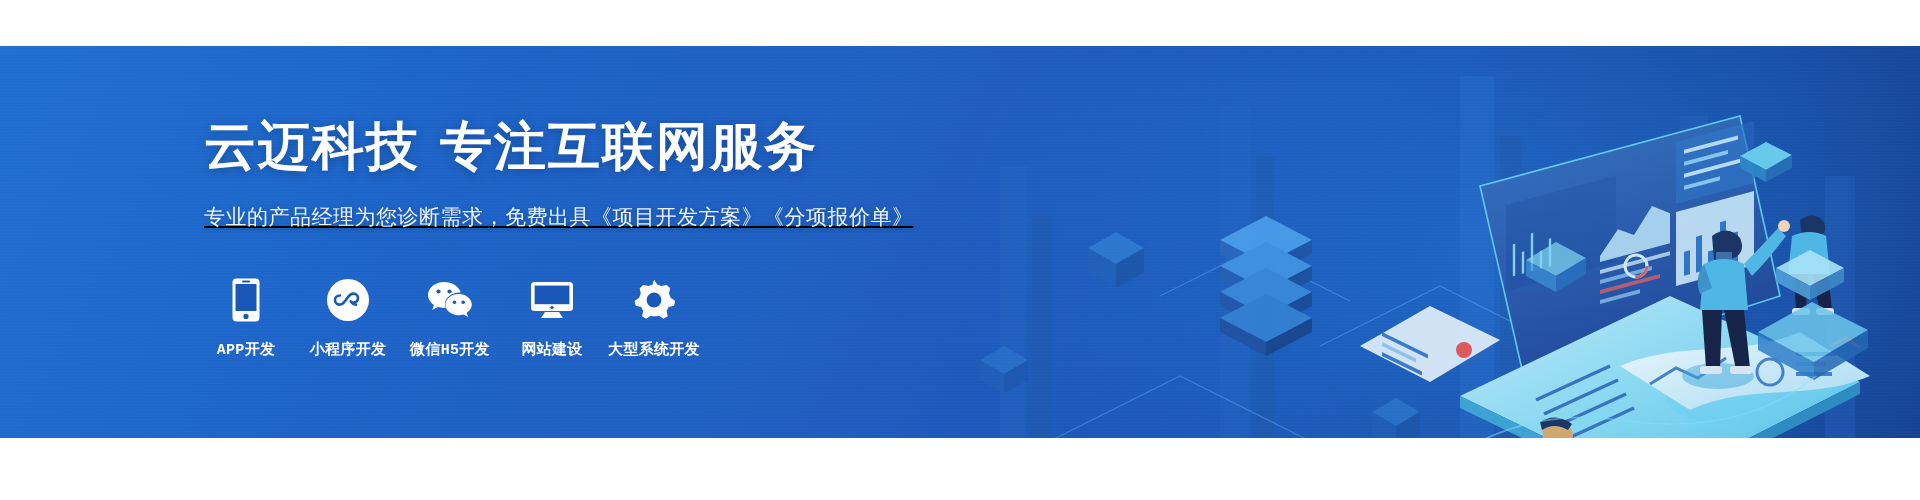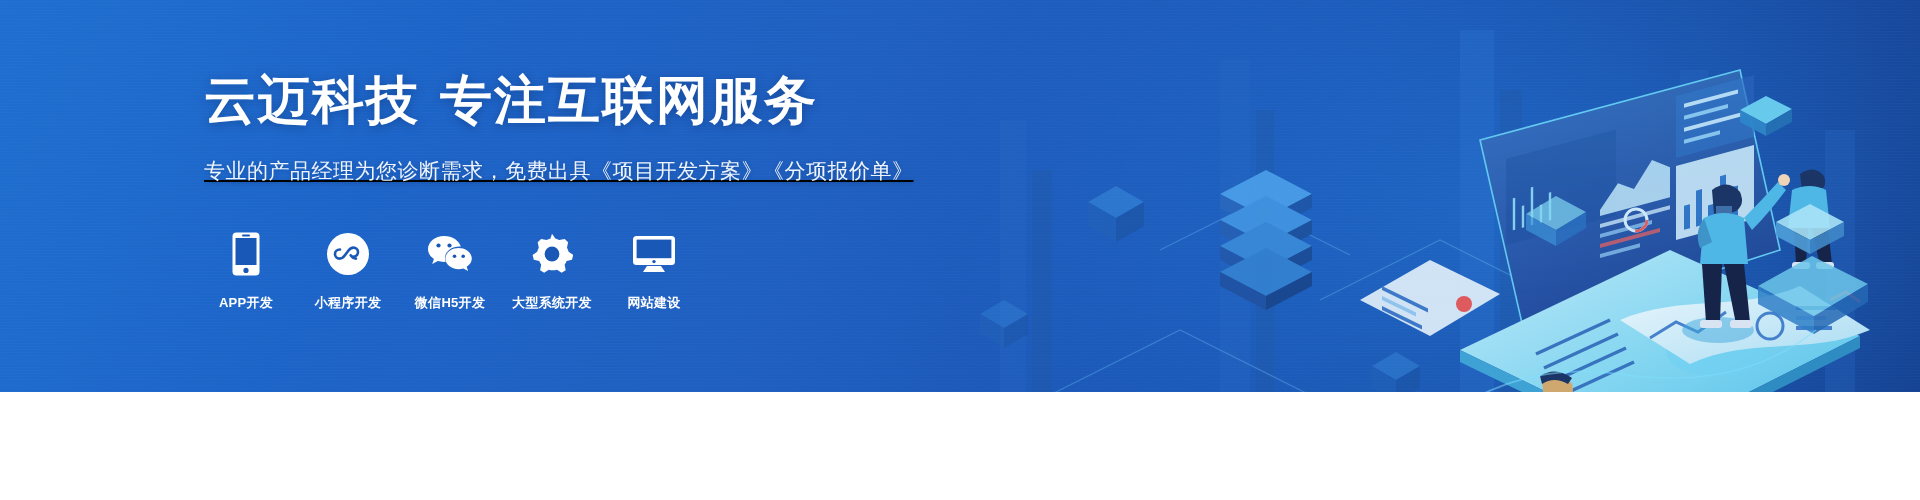--- a/index.html
+++ b/index.html
@@ -11,20 +11,21 @@
   }
 
   .banner {
     position: relative;
     width: 1920px;
     height: 392px;
     overflow: hidden;
     background:
       radial-gradient(ellipse 900px 620px at 78% 55%, rgba(36,120,215,0.55) 0%, rgba(26,92,190,0.0) 62%),
       linear-gradient(118deg, #1f6fd0 0%, #1d64c8 22%, #1f5fc0 44%, #1a54b4 66%, #17499f 85%, #143f8e 100%);
+    margin-top: 46px;
   }
 
   
   .texture {
     position: absolute;
     inset: 0;
     background-image:
       repeating-linear-gradient(0deg, rgba(255,255,255,0.030) 0px, rgba(255,255,255,0.030) 1px, rgba(0,0,0,0) 1px, rgba(0,0,0,0) 3px);
     opacity: 0.55;
     pointer-events: none;
@@ -81,22 +82,22 @@
   }
   .service-icon {
     height: 44px;
     display: flex;
     align-items: center;
     justify-content: center;
     margin-bottom: 18px;
   }
   .service-icon svg { display: block; }
   .service-label {
-    font-family: Liberation Sans, sans-serif;
-    font-size: 13px;
+    font-family: Liberation Mono, monospace;
+    font-size: 15px;
     font-weight: 700;
     color: #ffffff;
     white-space: nowrap;
     letter-spacing: 0.3px;
   }
 
   
   .art {
     position: absolute;
     right: 0;
@@ -397,35 +398,35 @@
           <path d="M44.8 24.6c0-5.9-5.9-10.7-13.2-10.7S18.4 18.7 18.4 24.6s5.9 10.7 13.2 10.7c1.7 0 3.3-.3 4.8-.7l4.7 2.5-1.4-4.3c3.1-1.9 5.1-4.9 5.1-8.2z" fill="#ffffff"></path>
           <circle cx="27.5" cy="22.3" r="1.8" fill="#1a58b8"></circle>
           <circle cx="36.2" cy="22.3" r="1.8" fill="#1a58b8"></circle>
         </svg>
       </span>
       <span class="service-label">微信H5开发</span>
     </div>
 
     <div class="service">
       <span class="service-icon">
-        <svg width="42" height="42" viewBox="0 0 42 42" xmlns="http://www.w3.org/2000/svg">
-          <path d="M21 0.8l3.3 4.6a16.6 16.6 0 0 1 3.9 1.6l5.5-1.1 3.4 3.4-1.1 5.5c.7 1.2 1.3 2.5 1.6 3.9l4.6 3.3-1.2 4.7-5.4 1.4c-.5 1.3-1.2 2.5-2 3.6l1.1 5.5-4.1 2.6-4.6-3.1c-1.3.4-2.7.6-4.1.6s-2.8-.2-4.1-.6l-4.6 3.1-4.1-2.6 1.1-5.5a16 16 0 0 1-2-3.6L2.8 26.7 1.6 22l4.6-3.3c.3-1.4.9-2.7 1.6-3.9L6.7 9.3l3.4-3.4 5.5 1.1a16.6 16.6 0 0 1 3.9-1.6z" fill="#ffffff"></path>
-          <circle cx="21" cy="21" r="7.4" fill="#1a58b8"></circle>
-        </svg>
-      </span>
-      <span class="service-label">大型系统开发</span>
-    </div>
-
-    <div class="service">
-      <span class="service-icon">
         <svg width="44" height="38" viewBox="0 0 44 38" xmlns="http://www.w3.org/2000/svg">
           <rect x="1" y="1" width="42" height="29" rx="3.5" fill="#ffffff"></rect>
           <rect x="4.6" y="4.6" width="34.8" height="18.6" fill="#1a58b8"></rect>
           <circle cx="22" cy="26.6" r="1.7" fill="#1a58b8"></circle>
           <path d="M15 31 L29 31 L33 37 L11 37 Z" fill="#ffffff"></path>
         </svg>
       </span>
       <span class="service-label">网站建设</span>
     </div>
 
+    <div class="service">
+      <span class="service-icon">
+        <svg width="42" height="42" viewBox="0 0 42 42" xmlns="http://www.w3.org/2000/svg">
+          <path d="M21 0.8l3.3 4.6a16.6 16.6 0 0 1 3.9 1.6l5.5-1.1 3.4 3.4-1.1 5.5c.7 1.2 1.3 2.5 1.6 3.9l4.6 3.3-1.2 4.7-5.4 1.4c-.5 1.3-1.2 2.5-2 3.6l1.1 5.5-4.1 2.6-4.6-3.1c-1.3.4-2.7.6-4.1.6s-2.8-.2-4.1-.6l-4.6 3.1-4.1-2.6 1.1-5.5a16 16 0 0 1-2-3.6L2.8 26.7 1.6 22l4.6-3.3c.3-1.4.9-2.7 1.6-3.9L6.7 9.3l3.4-3.4 5.5 1.1a16.6 16.6 0 0 1 3.9-1.6z" fill="#ffffff"></path>
+          <circle cx="21" cy="21" r="7.4" fill="#1a58b8"></circle>
+        </svg>
+      </span>
+      <span class="service-label">大型系统开发</span>
+    </div>
+
   </div>
 
 </div>
 
 </body></html>

